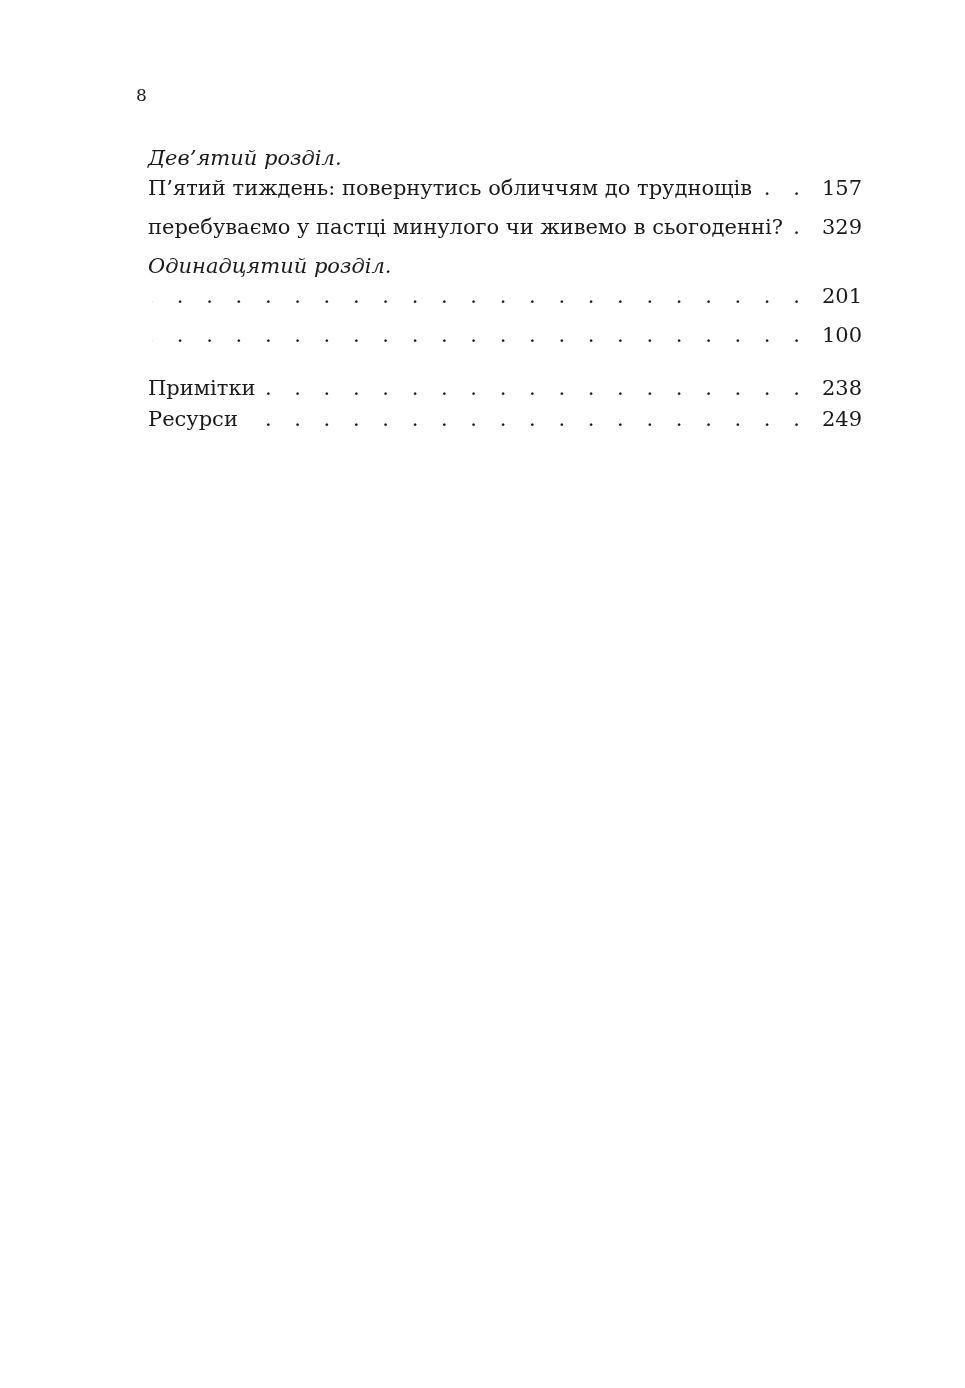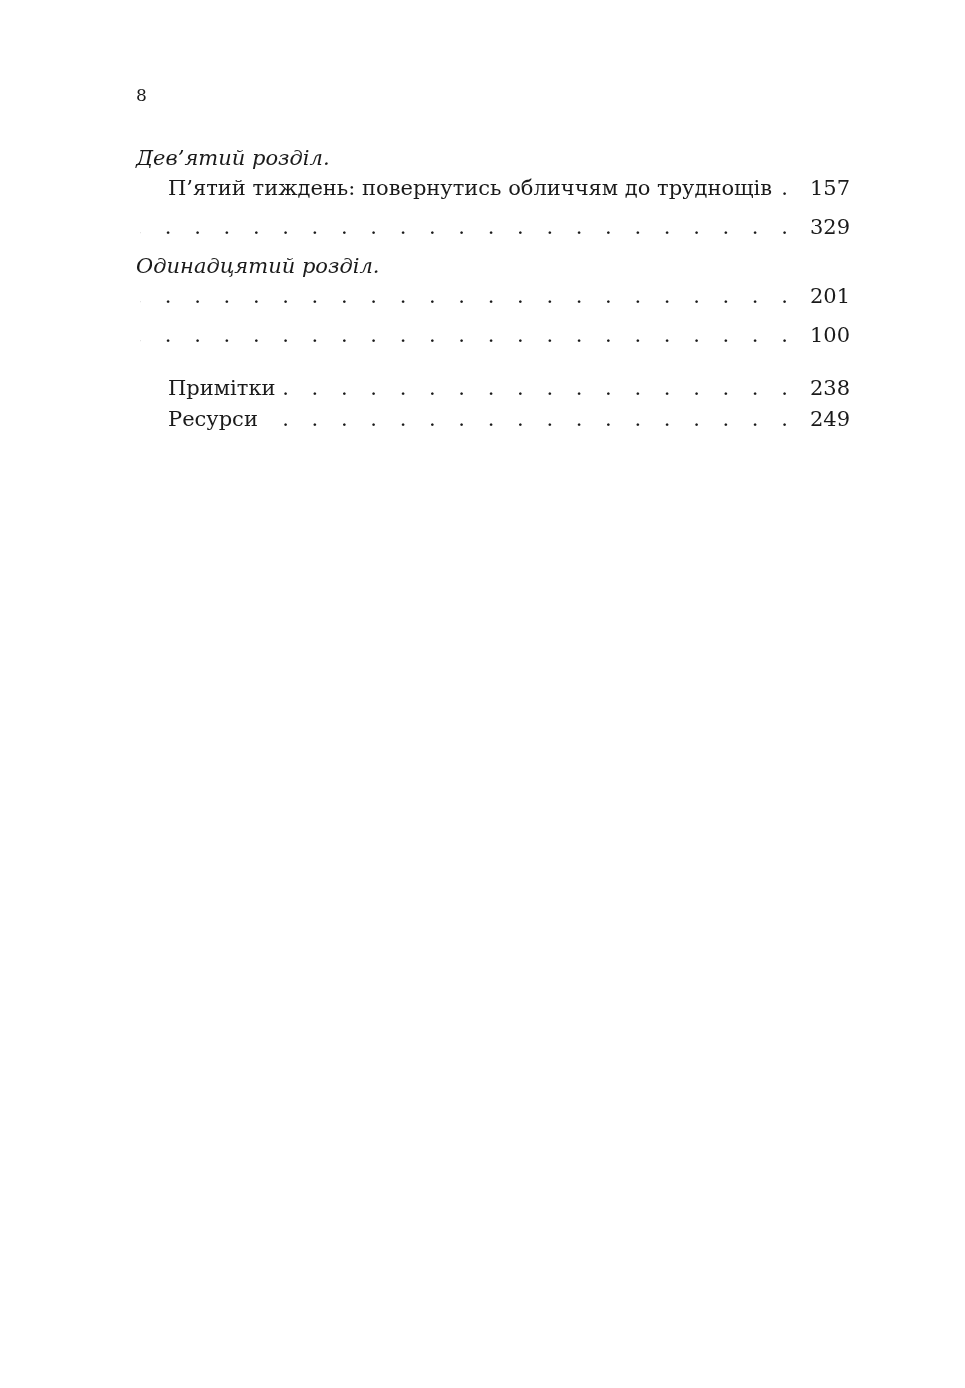--- a/index.html
+++ b/index.html
@@ -1,23 +1,23 @@
 <!DOCTYPE html>
 <html><head>
 <meta charset="utf-8">
 <style>
   html, body { margin: 0; padding: 0; background: #ffffff; }
   body { width: 965px; height: 1388px; position: relative; overflow: hidden;
          font-family: "DejaVu Serif", "Liberation Serif", serif; color: #1a1a1a; }
   .page-number { position: absolute; left: 136px; top: 85px; font-size: 17px; }
-  .toc { position: absolute; left: 136px; top: 143px; width: 714px; }
+  .toc { position: absolute; left: 148px; top: 143px; width: 714px; }
   .entry { margin-bottom: 8px; }
   .chapter-label { font-style: italic; font-size: 21px; line-height: 30px; white-space: nowrap; }
   .line { display: flex; align-items: baseline; font-size: 21px; line-height: 31px; white-space: nowrap; }
-  .line .title { flex: 0 0 auto; margin-left: 32px; }
+  .line .title { flex: 0 0 auto; }
   .line .dots { flex: 1 1 auto; overflow: hidden; margin: 0 14px 0 4px; letter-spacing: 8px; text-align: right; direction: rtl; }
   .line .page { flex: 0 0 auto; text-align: right; }
   .spacer { height: 14px; }
   .extras .line { margin-bottom: 0; }
 </style>
 </head>
 <body>
 
 <div class="page-number">8</div>
 
@@ -27,20 +27,21 @@
     <div class="chapter-label">Дев’ятий розділ.</div>
     <div class="line">
       <span class="title">П’ятий тиждень: повернутись обличчям до труднощів</span>
       <span class="dots">. . . . . . . . . . . . . . . . . . . . . . . . . . . . . . . . . . . . . . . . . . . . . . . . .</span>
       <span class="page">157</span>
     </div>
   </div>
 
   <div class="entry">
     <div class="line">
+      <span class="title">перебуваємо у пастці минулого чи живемо в сьогоденні?</span>
       <span class="dots">. . . . . . . . . . . . . . . . . . . . . . . . . . . . . . . . . . . . . . . . . . . . . . . . .</span>
       <span class="page">329</span>
     </div>
   </div>
 
   <div class="entry">
     <div class="chapter-label">Одинадцятий розділ.</div>
     <div class="line">
       <span class="dots">. . . . . . . . . . . . . . . . . . . . . . . . . . . . . . . . . . . . . . . . . . . . . . . . .</span>
       <span class="page">201</span>

